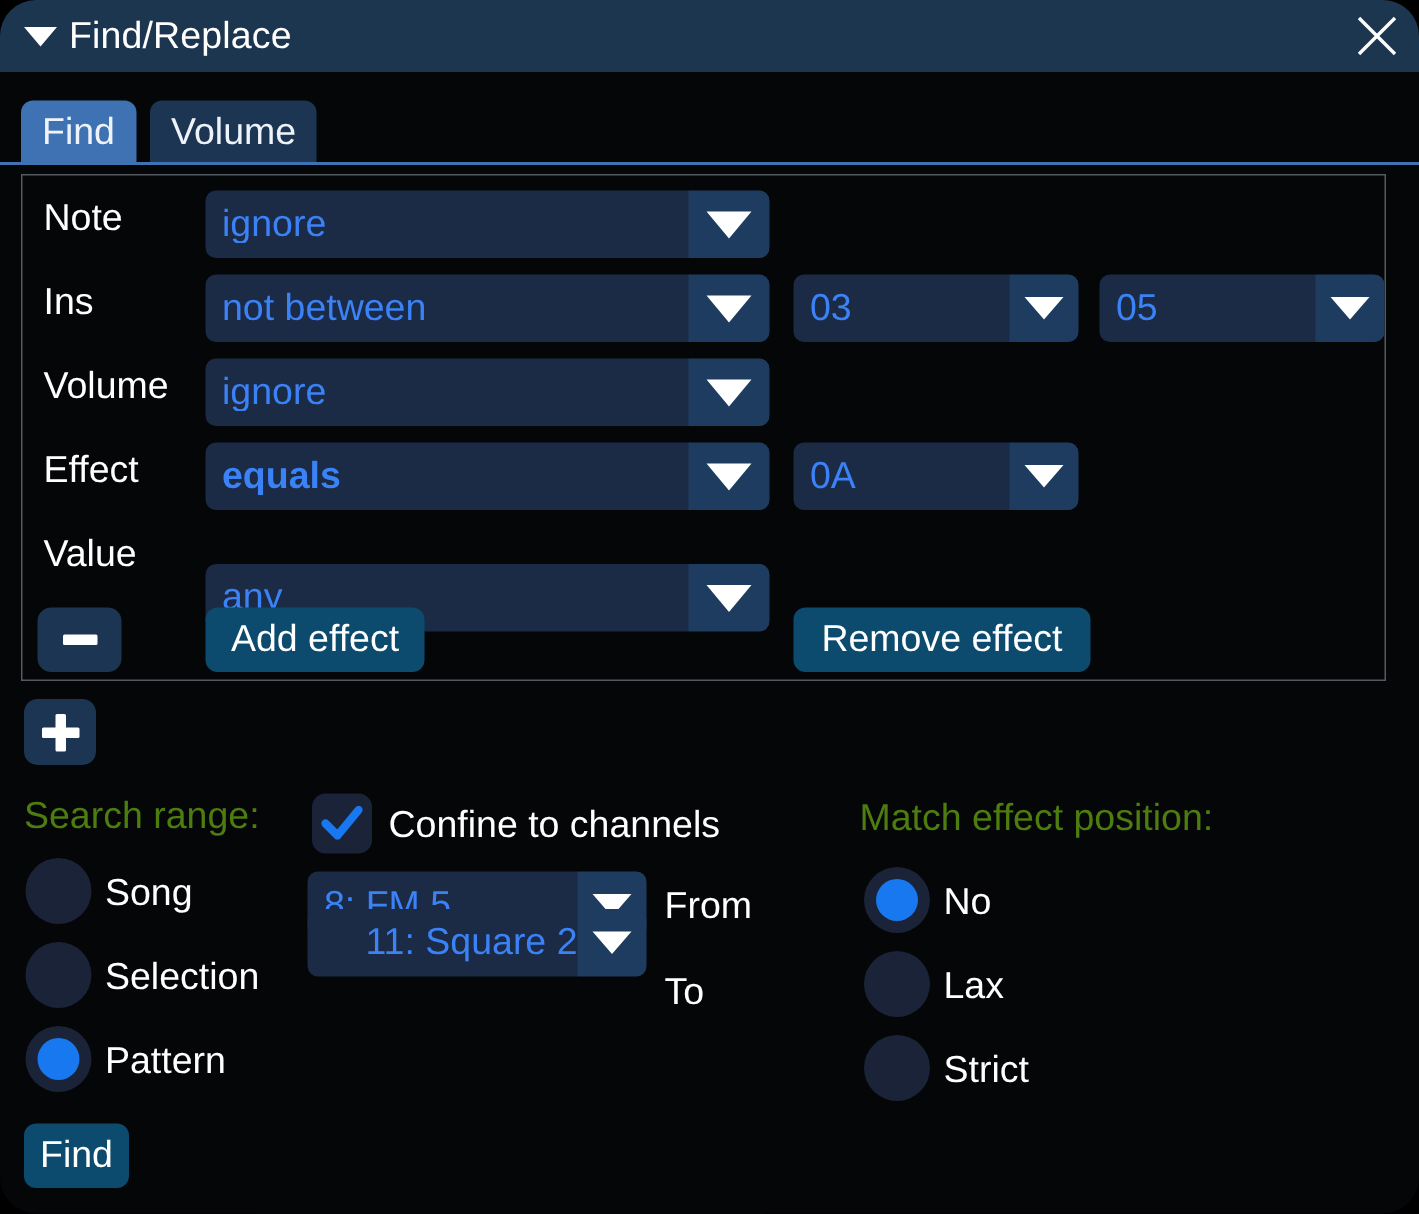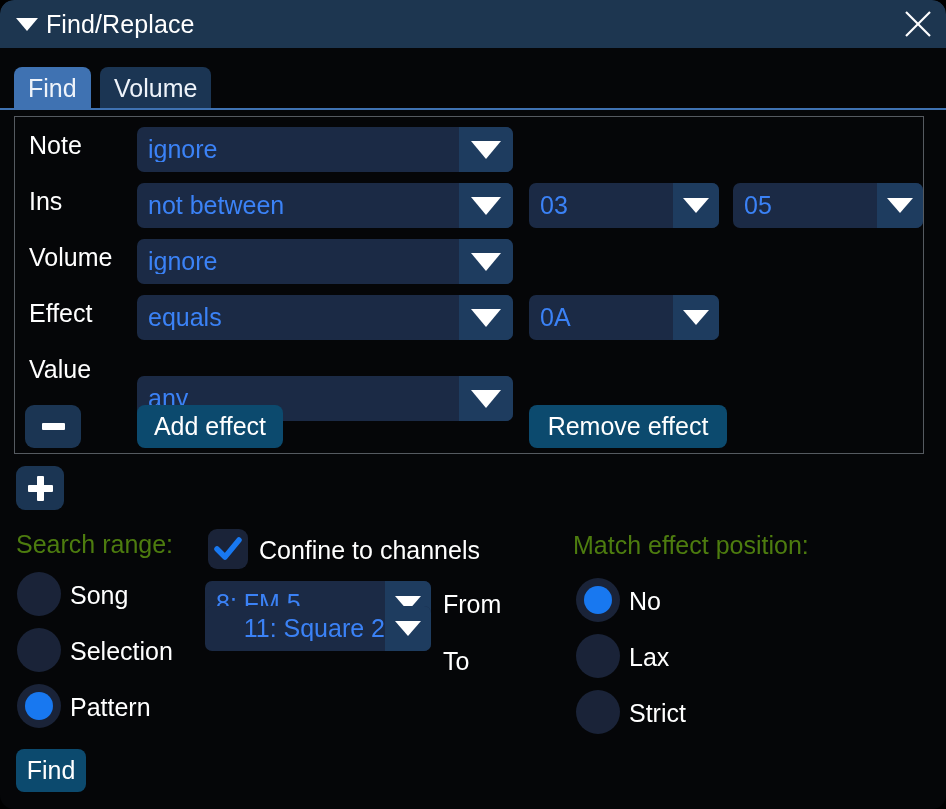--- a/index.html
+++ b/index.html
@@ -16,21 +16,21 @@
     -webkit-font-smoothing: antialiased;
   }
 
   
   .window {
     position: absolute;
     left: 0; top: 0;
     width: 946px;
     height: 809px;
     background: #050608;
-    border-radius: 14px;
+    border-radius: 24px;
     overflow: hidden;
   }
 
   
   .titlebar {
     position: absolute;
     left: 0; top: 0;
     width: 946px;
     height: 48px;
     background: #1d3650;
@@ -308,21 +308,21 @@
 
     <div class="row-label" style="top:128px;">Volume</div>
     <div class="dd" style="left:122px; top:122px; width:376px;">
       <div class="dd-text">ignore</div>
       <div class="dd-arrow">
           <i></i>
         </div>
     </div>
 
     <div class="row-label" style="top:184px;">Effect</div>
-    <div class="dd" style="left:122px; top:178px; width:376px;">
+    <div class="dd" style="left:122px; top:178px; width:376px;font-weight:bold;">
       <div class="dd-text">equals</div>
       <div class="dd-arrow">
           <i></i>
         </div>
     </div>
     <div class="dd" style="left:514px; top:178px; width:190px;">
       <div class="dd-text">0A</div>
       <div class="dd-arrow narrow">
           <i></i>
         </div>

